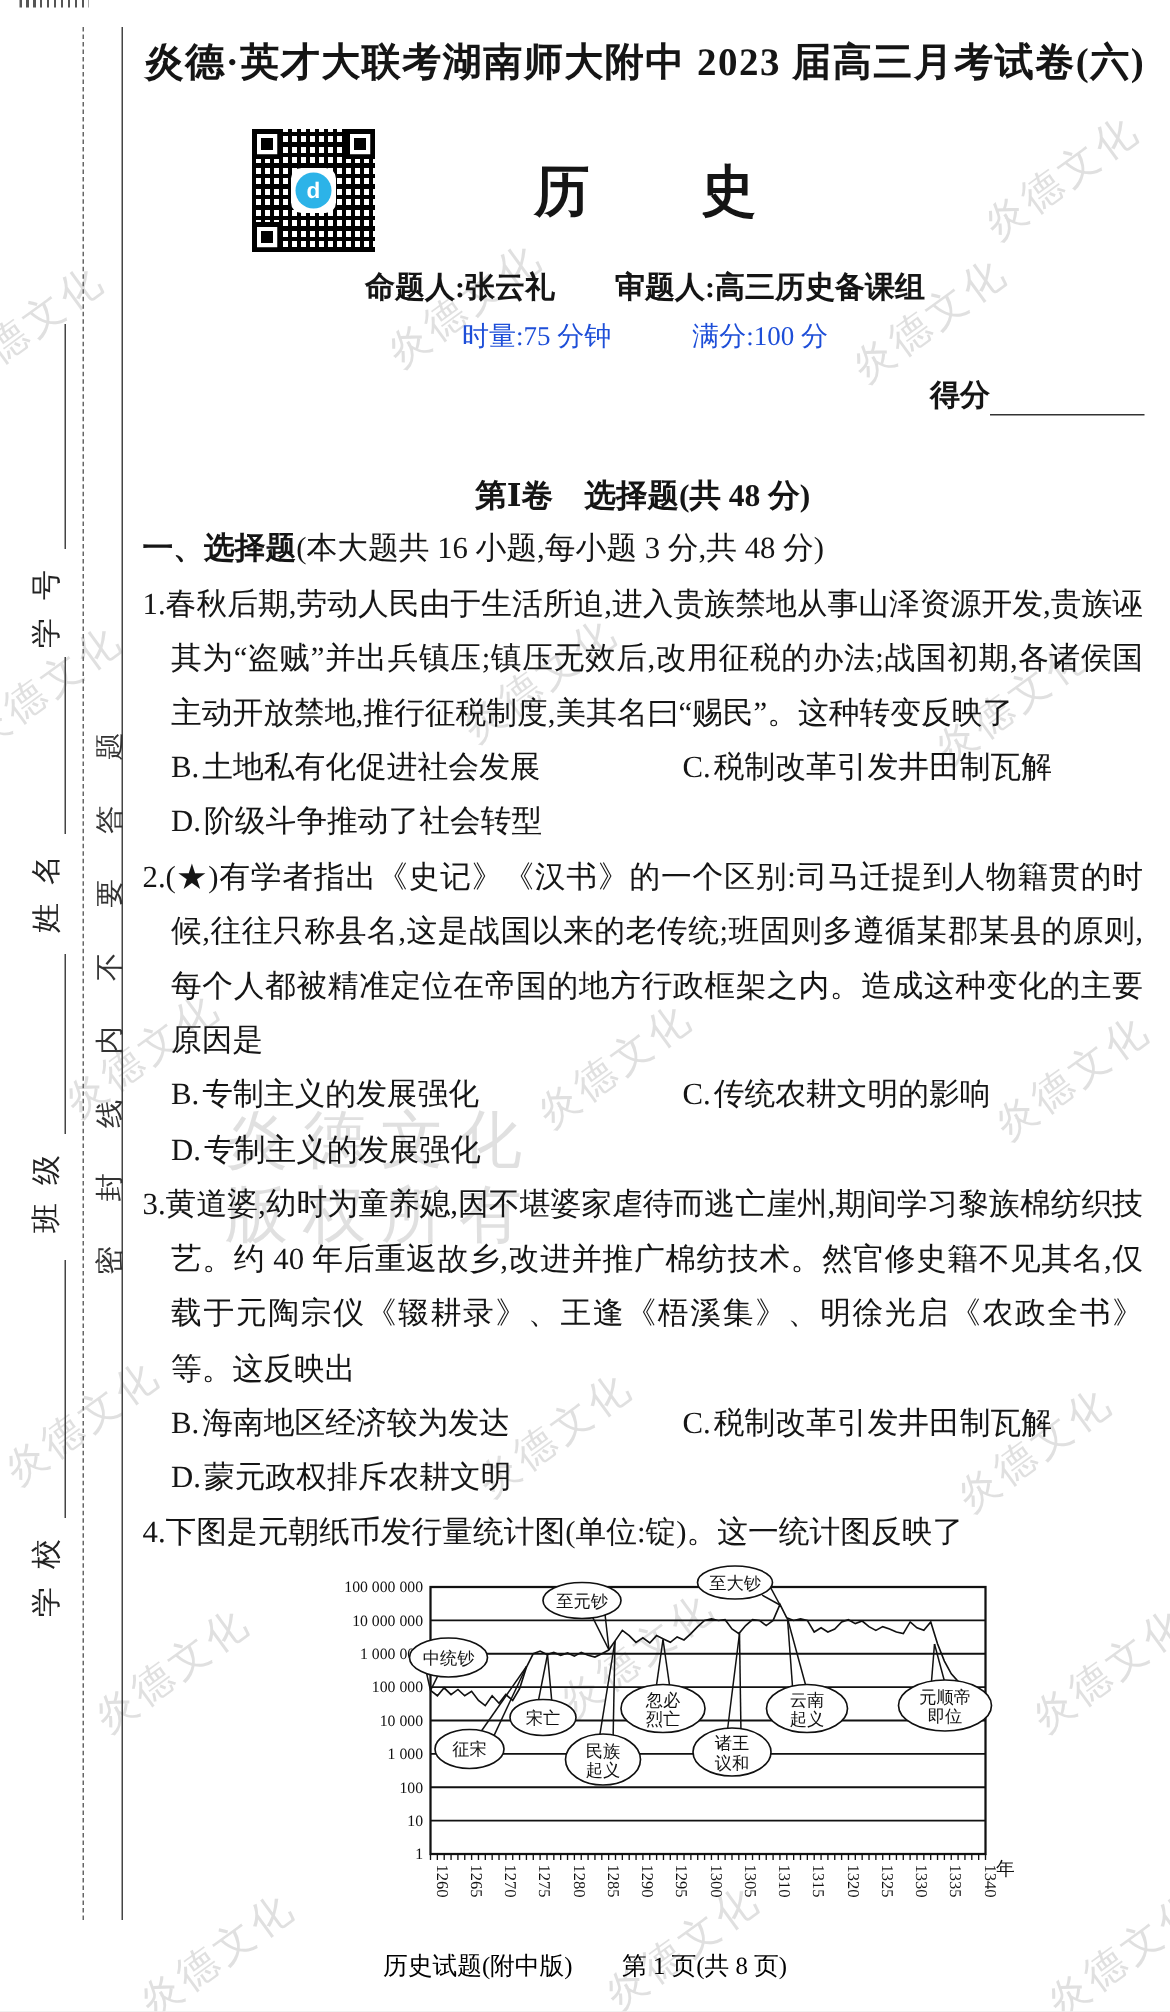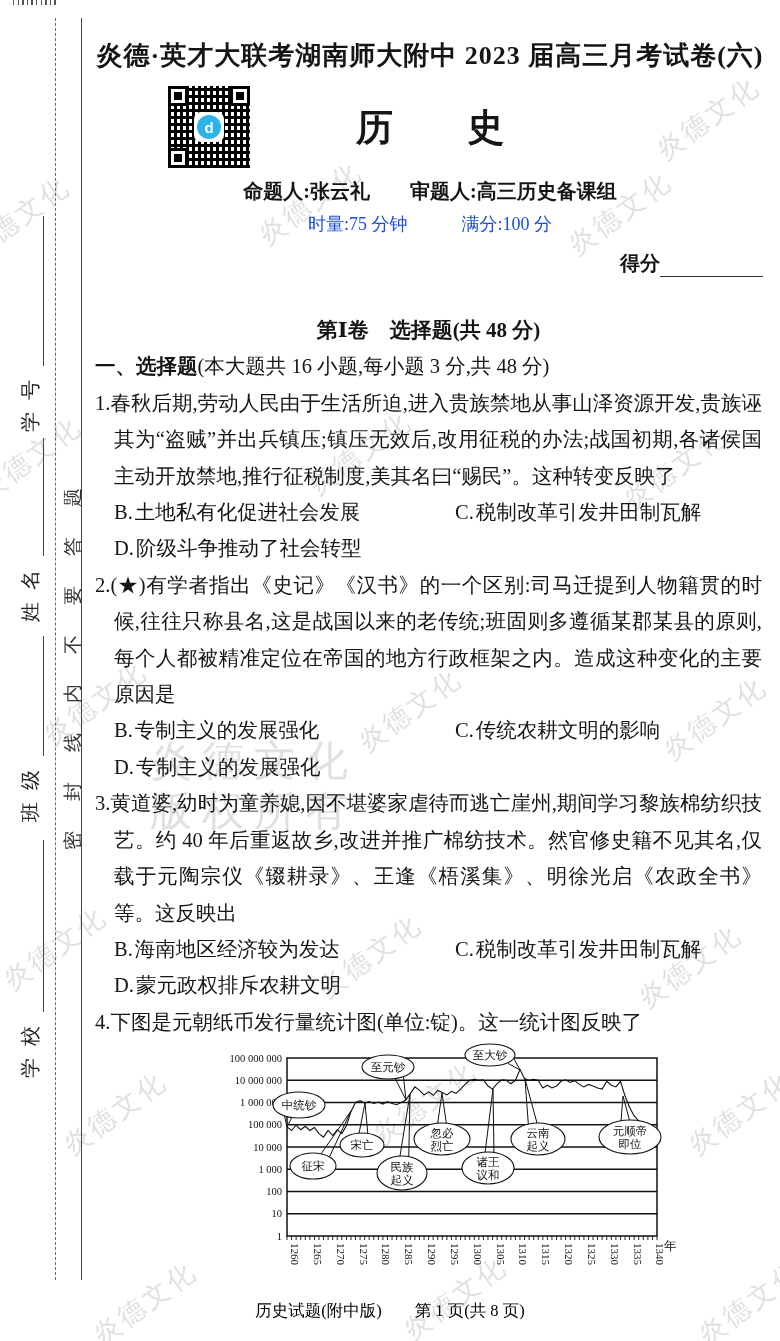--- a/index.html
+++ b/index.html
@@ -20,21 +20,21 @@
   .sealtext{position:absolute;left:60px;top:850px;width:405px;transform:rotate(-90deg);
       transform-origin:0 0;font-size:19px;letter-spacing:30px;color:#333;white-space:nowrap;}
   
   .wm{position:absolute;font-size:27px;color:#9a9a9a;opacity:.30;transform:rotate(-36deg);
       letter-spacing:3px;white-space:nowrap;pointer-events:none;}
   .wm-center{position:absolute;left:150px;top:736px;font-size:42px;color:#b0b0b0;opacity:.38;
       letter-spacing:10px;line-height:50px;pointer-events:none;text-align:center;}
   
   .content{position:absolute;left:95px;top:20px;width:670px;}
   .exam-title{position:absolute;left:0;top:4px;width:670px;text-align:center;
-      font-size:26px;font-weight:bold;letter-spacing:1px;margin-top:14px;}
+      font-size:26px;font-weight:bold;letter-spacing:1px;}
   .qr{position:absolute;left:73px;top:66px;width:82px;height:82px;background:
       repeating-linear-gradient(0deg,#000 0 3px,transparent 3px 7px),
       repeating-linear-gradient(90deg,#000 0 3px,#fff 3px 6px);}
   .finder{position:absolute;width:20px;height:20px;background:#000;border:3px solid #000;
       box-shadow:inset 0 0 0 3px #fff;box-sizing:border-box;}
   .finder.tl{left:0;top:0}.finder.tr{right:0;top:0}.finder.bl{left:0;bottom:0}
   .qr-logo{position:absolute;left:26px;top:26px;width:30px;height:30px;background:#fff;
       border-radius:7px;display:flex;align-items:center;justify-content:center;}
   .qr-logo-inner{width:24px;height:24px;border-radius:50%;display:flex;align-items:center;
       justify-content:center;color:#fff;font-weight:bold;font-size:15px;

